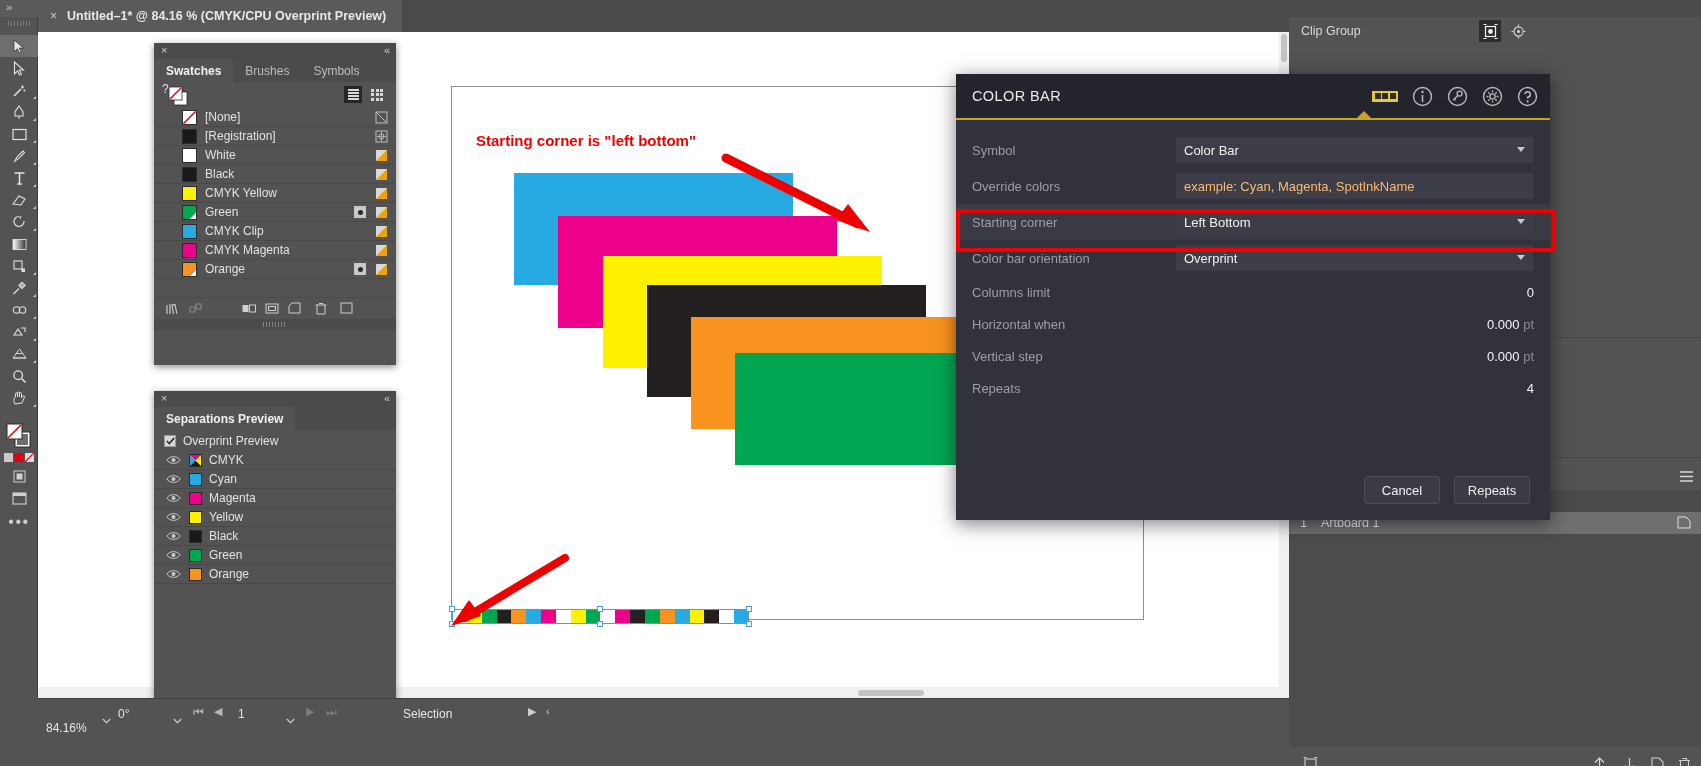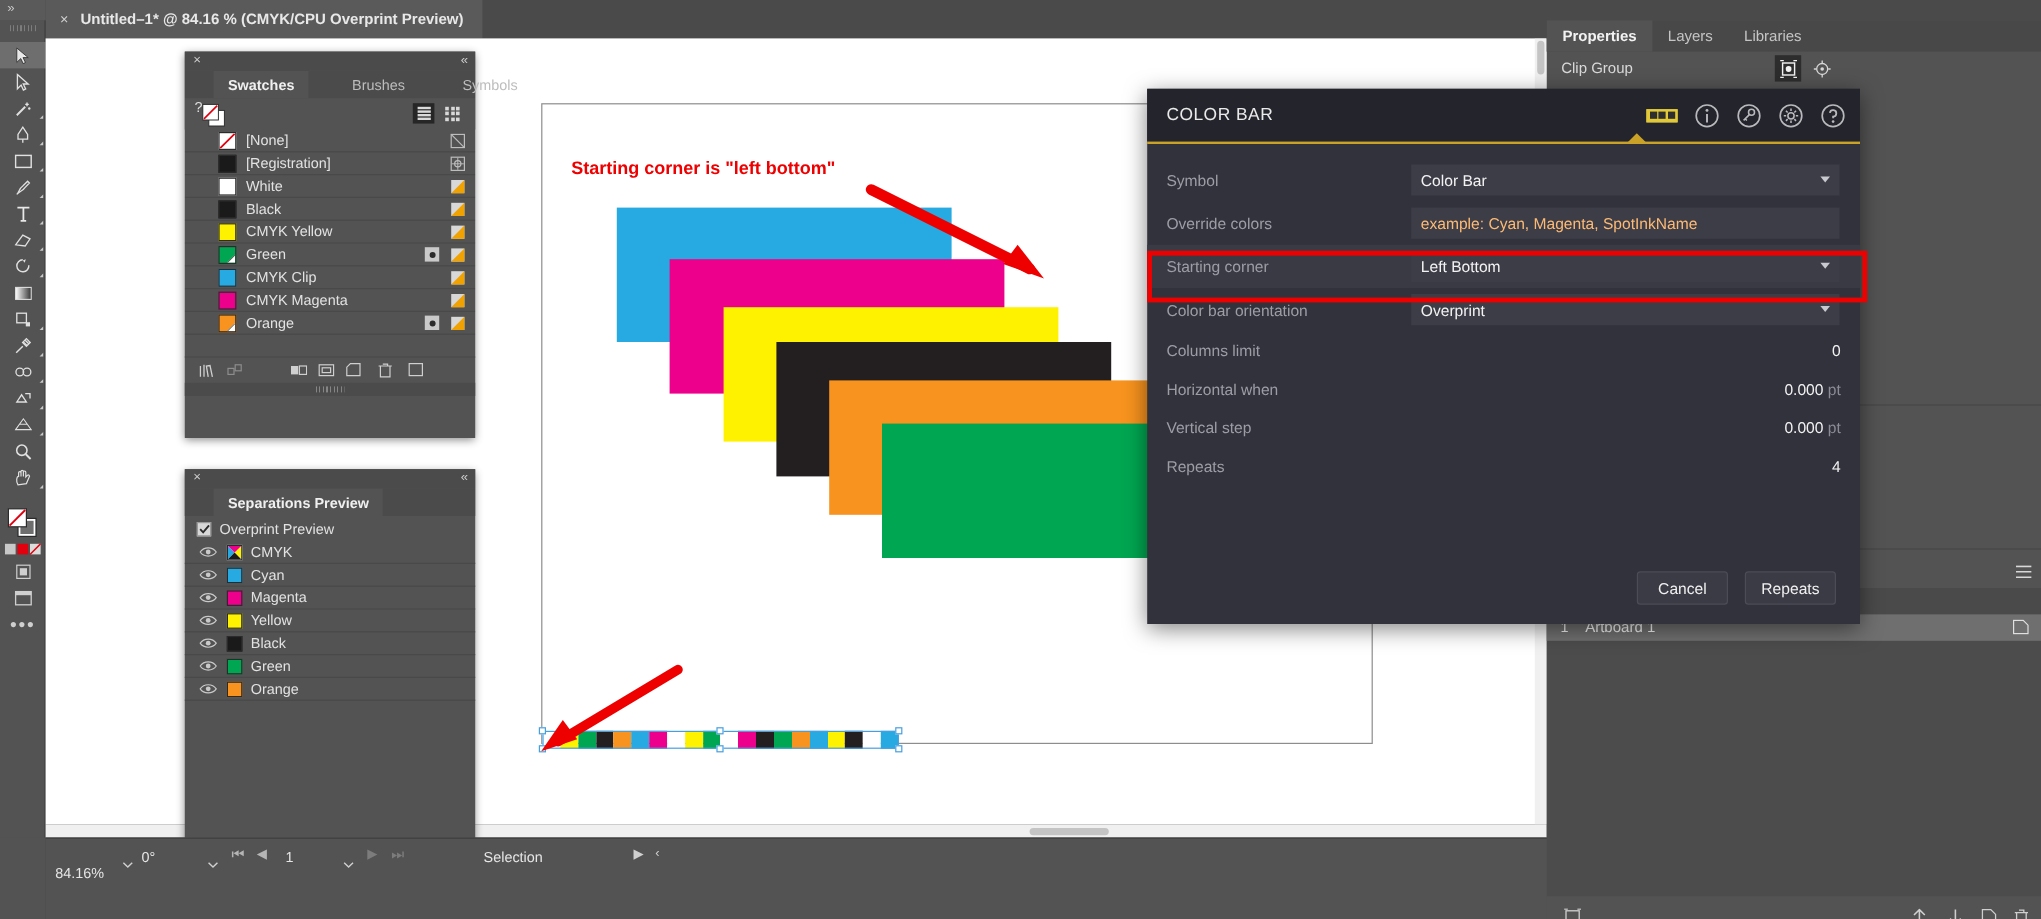--- a/index.html
+++ b/index.html
@@ -105,21 +105,21 @@
     box-shadow:0 2px 7px rgba(0,0,0,.45);
   }
   .panel-close {
     height:16px; background:#4b4b4b; position:relative;
   }
   .panel-close .x { position:absolute; left:7px; top:1px; font-size:11px; color:#cfcfcf; cursor:pointer; }
   .panel-close .cc { position:absolute; right:7px; top:1px; font-size:11px; color:#cfcfcf; letter-spacing:-1px; cursor:pointer;}
   .ptabs { display:flex; height:23px; background:#4b4b4b; align-items:stretch; }
   .ptab {
     padding:0 12px; display:flex; align-items:center;
-    font-size:12px; color:#bdbdbd; cursor:pointer; white-space:nowrap;margin-left:24px;
+    font-size:12px; color:#bdbdbd; cursor:pointer; white-space:nowrap;
   }
   .ptab.active { background:#535353; color:#f0f0f0; font-weight:bold; }
 
   
   .sw-toolrow { height:26px; position:relative; background:#535353; }
   .fillstroke { position:absolute; left:8px; top:1px; }
   .sw-list-icon { position:absolute; right:34px; top:4px; width:18px; height:17px; background:#262626; display:flex;align-items:center;justify-content:center;}
   .sw-grid-icon { position:absolute; right:10px; top:4px; width:18px; height:17px; display:flex;align-items:center;justify-content:center;}
   .bars { width:11px; }
   .bars i { display:block; height:1.6px; background:#d9d9d9; margin:1.6px 0; }
@@ -789,31 +789,20 @@
           </svg>
       </span>
       <span class="sw-label">Show Used Spot Colors Only</span>
     </div>
     <div class="panel-grip">
         <i></i>
       </div>
   </div>
 
   <div class="rdock">
-    <div class="rtabs">
-      <div class="rtab active">
-          <span>Properties</span>
-        </div>
-      <div class="rtab">
-          <span>Layers</span>
-        </div>
-      <div class="rtab">
-          <span>Libraries</span>
-        </div>
-    </div>
 
     <div class="prop-title">
       <span>Clip Group</span>
       <span class="ctrl-sq" style="left:190px;top:3px;background:#2d2d2d;">
         <svg width="15" height="15" viewBox="0 0 15 15">
             <rect x="2.5" y="2.5" width="10" height="10" fill="none" stroke="#f2f2f2" stroke-width="1.2"></rect>
             <circle cx="7.5" cy="7.5" r="2.4" fill="#f2f2f2"></circle>
             <path d="M0.5 0.5 h3 M11.5 0.5 h3 M0.5 14.5 h3 M11.5 14.5 h3" stroke="#f2f2f2" stroke-width="1.2"></path>
           </svg>
       </span>

